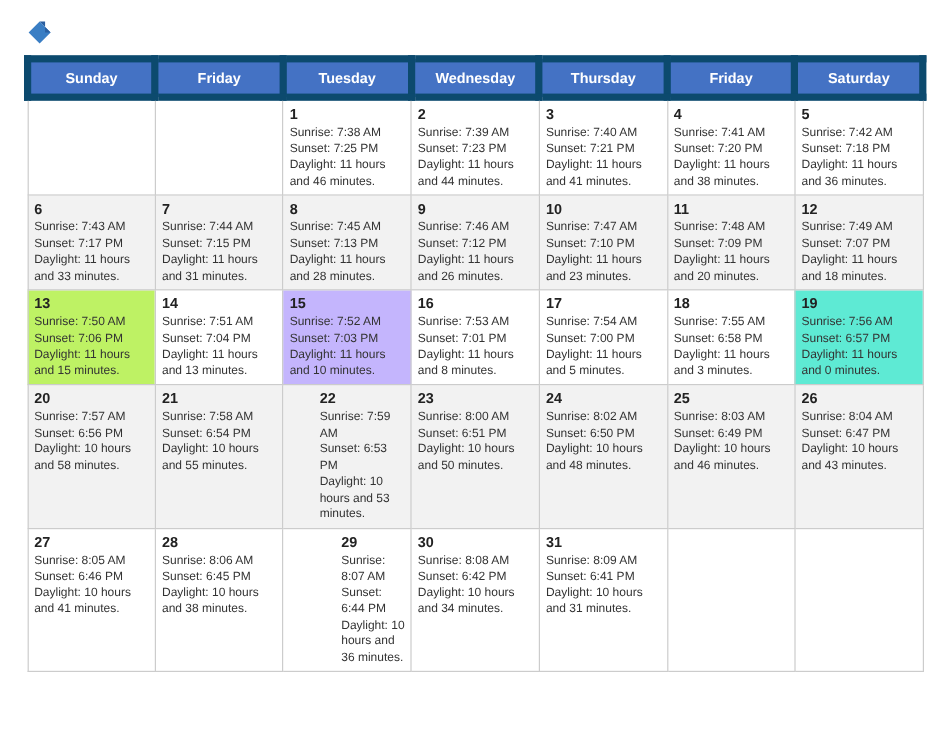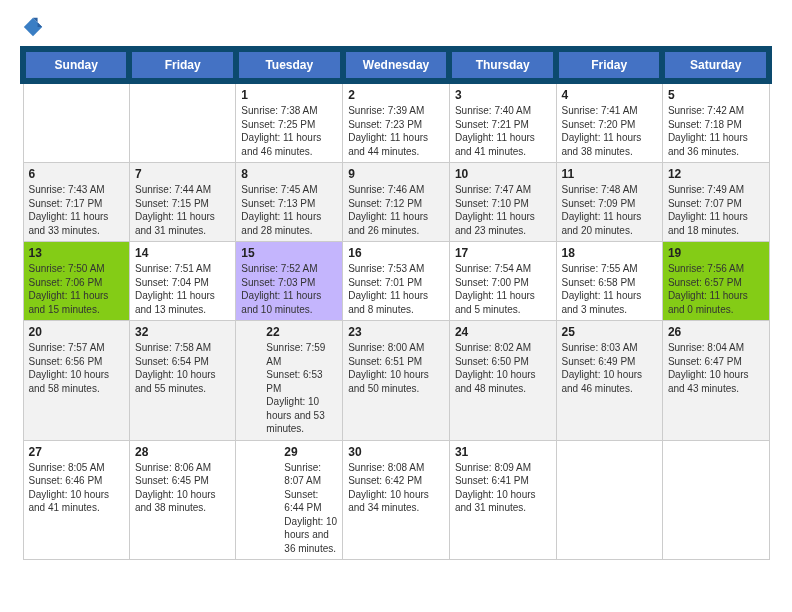--- a/index.html
+++ b/index.html
@@ -154,39 +154,39 @@
           <td style="background: rgb(242, 242, 242);"><span class="day-num">9</span>
         <span class="day-info">Sunrise: 7:46 AM<br>Sunset: 7:12 PM<br>Daylight: 11 hours and 26 minutes.</span></td>
           <td style="background: rgb(242, 242, 242);"><span class="day-num">10</span>
         <span class="day-info">Sunrise: 7:47 AM<br>Sunset: 7:10 PM<br>Daylight: 11 hours and 23 minutes.</span></td>
           <td style="background: rgb(242, 242, 242);"><span class="day-num">11</span>
         <span class="day-info">Sunrise: 7:48 AM<br>Sunset: 7:09 PM<br>Daylight: 11 hours and 20 minutes.</span></td>
           <td style="background: rgb(242, 242, 242);"><span class="day-num">12</span>
         <span class="day-info">Sunrise: 7:49 AM<br>Sunset: 7:07 PM<br>Daylight: 11 hours and 18 minutes.</span></td>
         </tr>
         <tr>
-          <td style="background: #84cc16;"><span class="day-num">13</span>
+          <td style="background: #bef264;"><span class="day-num">13</span>
         <span class="day-info">Sunrise: 7:50 AM<br>Sunset: 7:06 PM<br>Daylight: 11 hours and 15 minutes.</span></td>
           <td style="background: rgb(255, 255, 255);"><span class="day-num">14</span>
         <span class="day-info">Sunrise: 7:51 AM<br>Sunset: 7:04 PM<br>Daylight: 11 hours and 13 minutes.</span></td>
           <td style="background: #c4b5fd;"><span class="day-num">15</span>
         <span class="day-info">Sunrise: 7:52 AM<br>Sunset: 7:03 PM<br>Daylight: 11 hours and 10 minutes.</span></td>
           <td style="background: rgb(255, 255, 255);"><span class="day-num">16</span>
         <span class="day-info">Sunrise: 7:53 AM<br>Sunset: 7:01 PM<br>Daylight: 11 hours and 8 minutes.</span></td>
           <td style="background: rgb(255, 255, 255);"><span class="day-num">17</span>
         <span class="day-info">Sunrise: 7:54 AM<br>Sunset: 7:00 PM<br>Daylight: 11 hours and 5 minutes.</span></td>
           <td style="background: rgb(255, 255, 255);"><span class="day-num">18</span>
         <span class="day-info">Sunrise: 7:55 AM<br>Sunset: 6:58 PM<br>Daylight: 11 hours and 3 minutes.</span></td>
-          <td style="background: #84cc16;"><span class="day-num">19</span>
+          <td style="background: #5eead4;"><span class="day-num">19</span>
         <span class="day-info">Sunrise: 7:56 AM<br>Sunset: 6:57 PM<br>Daylight: 11 hours and 0 minutes.</span></td>
         </tr>
         <tr>
           <td style="background: rgb(242, 242, 242);"><span class="day-num">20</span>
         <span class="day-info">Sunrise: 7:57 AM<br>Sunset: 6:56 PM<br>Daylight: 10 hours and 58 minutes.</span></td>
-          <td style="background: rgb(242, 242, 242);"><span class="day-num">32</span>
+          <td style="background: rgb(242, 242, 242);"><span class="day-num">21</span>
         <span class="day-info">Sunrise: 7:58 AM<br>Sunset: 6:54 PM<br>Daylight: 10 hours and 55 minutes.</span></td>
           <td style="background: rgb(242, 242, 242); padding-left: 30px;"><span class="day-num">22</span>
         <span class="day-info">Sunrise: 7:59 AM<br>Sunset: 6:53 PM<br>Daylight: 10 hours and 53 minutes.</span></td>
           <td style="background: rgb(242, 242, 242); margin-top: 44px;"><span class="day-num">23</span>
         <span class="day-info">Sunrise: 8:00 AM<br>Sunset: 6:51 PM<br>Daylight: 10 hours and 50 minutes.</span></td>
           <td style="background: rgb(242, 242, 242);"><span class="day-num">24</span>
         <span class="day-info">Sunrise: 8:02 AM<br>Sunset: 6:50 PM<br>Daylight: 10 hours and 48 minutes.</span></td>
           <td style="background: rgb(242, 242, 242);"><span class="day-num">25</span>
         <span class="day-info">Sunrise: 8:03 AM<br>Sunset: 6:49 PM<br>Daylight: 10 hours and 46 minutes.</span></td>
           <td style="background: rgb(242, 242, 242);"><span class="day-num">26</span>

